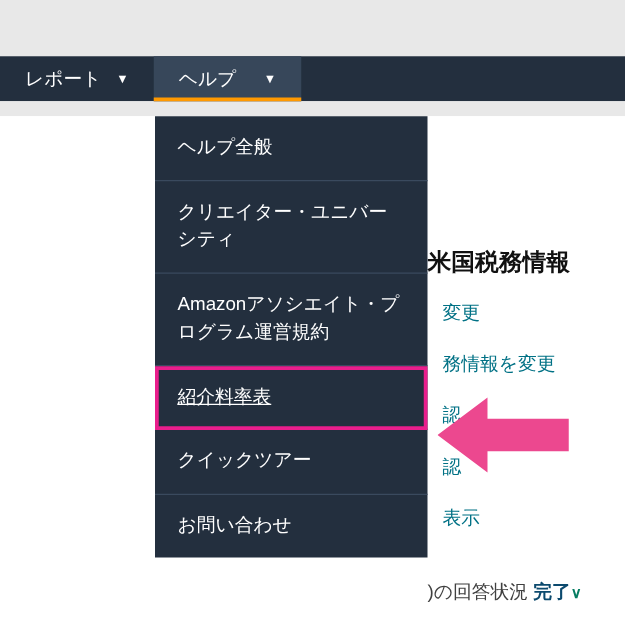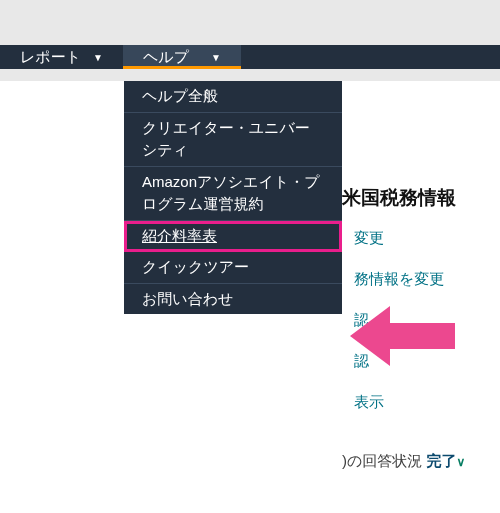--- a/index.html
+++ b/index.html
@@ -13,21 +13,21 @@
       width: 500px;
       height: 513px;
       overflow: hidden;
       position: relative;
     }
     .top-gray-bar {
       height: 45px;
       background: #e8e8e8;
     }
     .nav-bar {
-      height: 24px;
+      height: 36px;
       background: #232f3e;
       display: flex;
       align-items: stretch;
     }
     .nav-item {
       display: flex;
       align-items: center;
       padding: 0 20px;
       color: #fff;
       font-size: 15px;
@@ -62,21 +62,21 @@
     }
     .dropdown {
       position: absolute;
       left: 124px;
       top: 0;
       width: 218px;
       background: #232f3e;
       z-index: 10;
     }
     .dropdown-item {
-      padding: 4px 18px;
+      padding: 14px 18px;
       color: #fff;
       font-size: 15px;
       line-height: 1.5;
       border-bottom: 1px solid #3a4a5e;
       cursor: pointer;
     }
     .dropdown-item:last-child {
       border-bottom: none;
     }
     .dropdown-item.highlighted {

